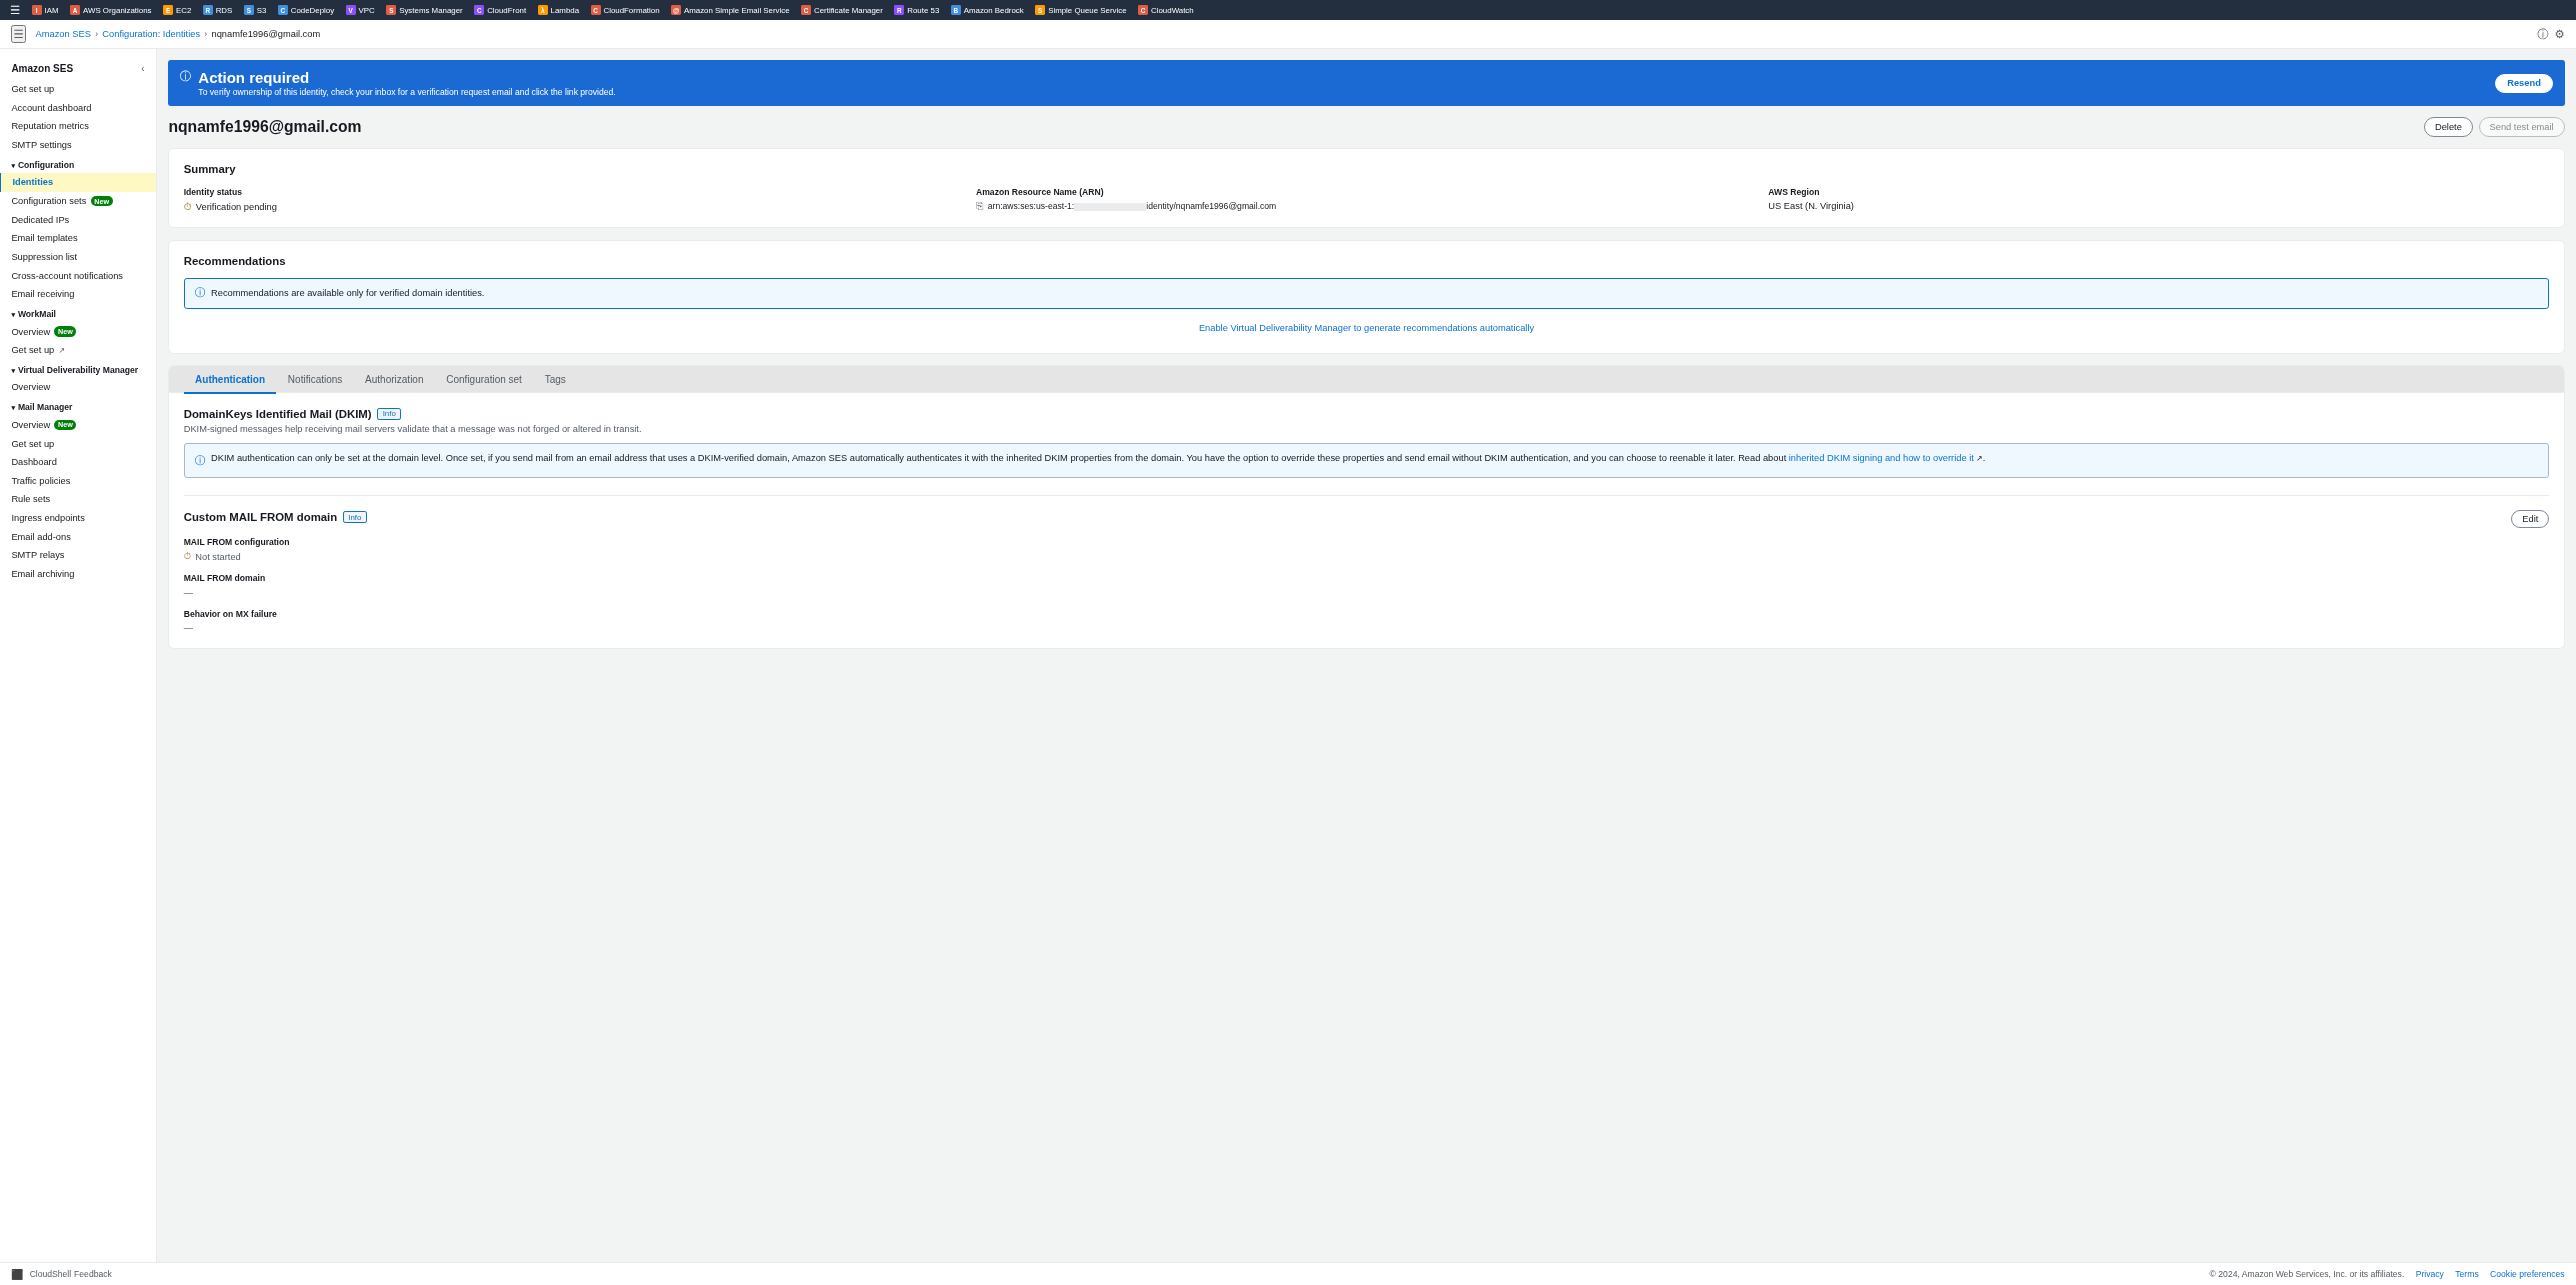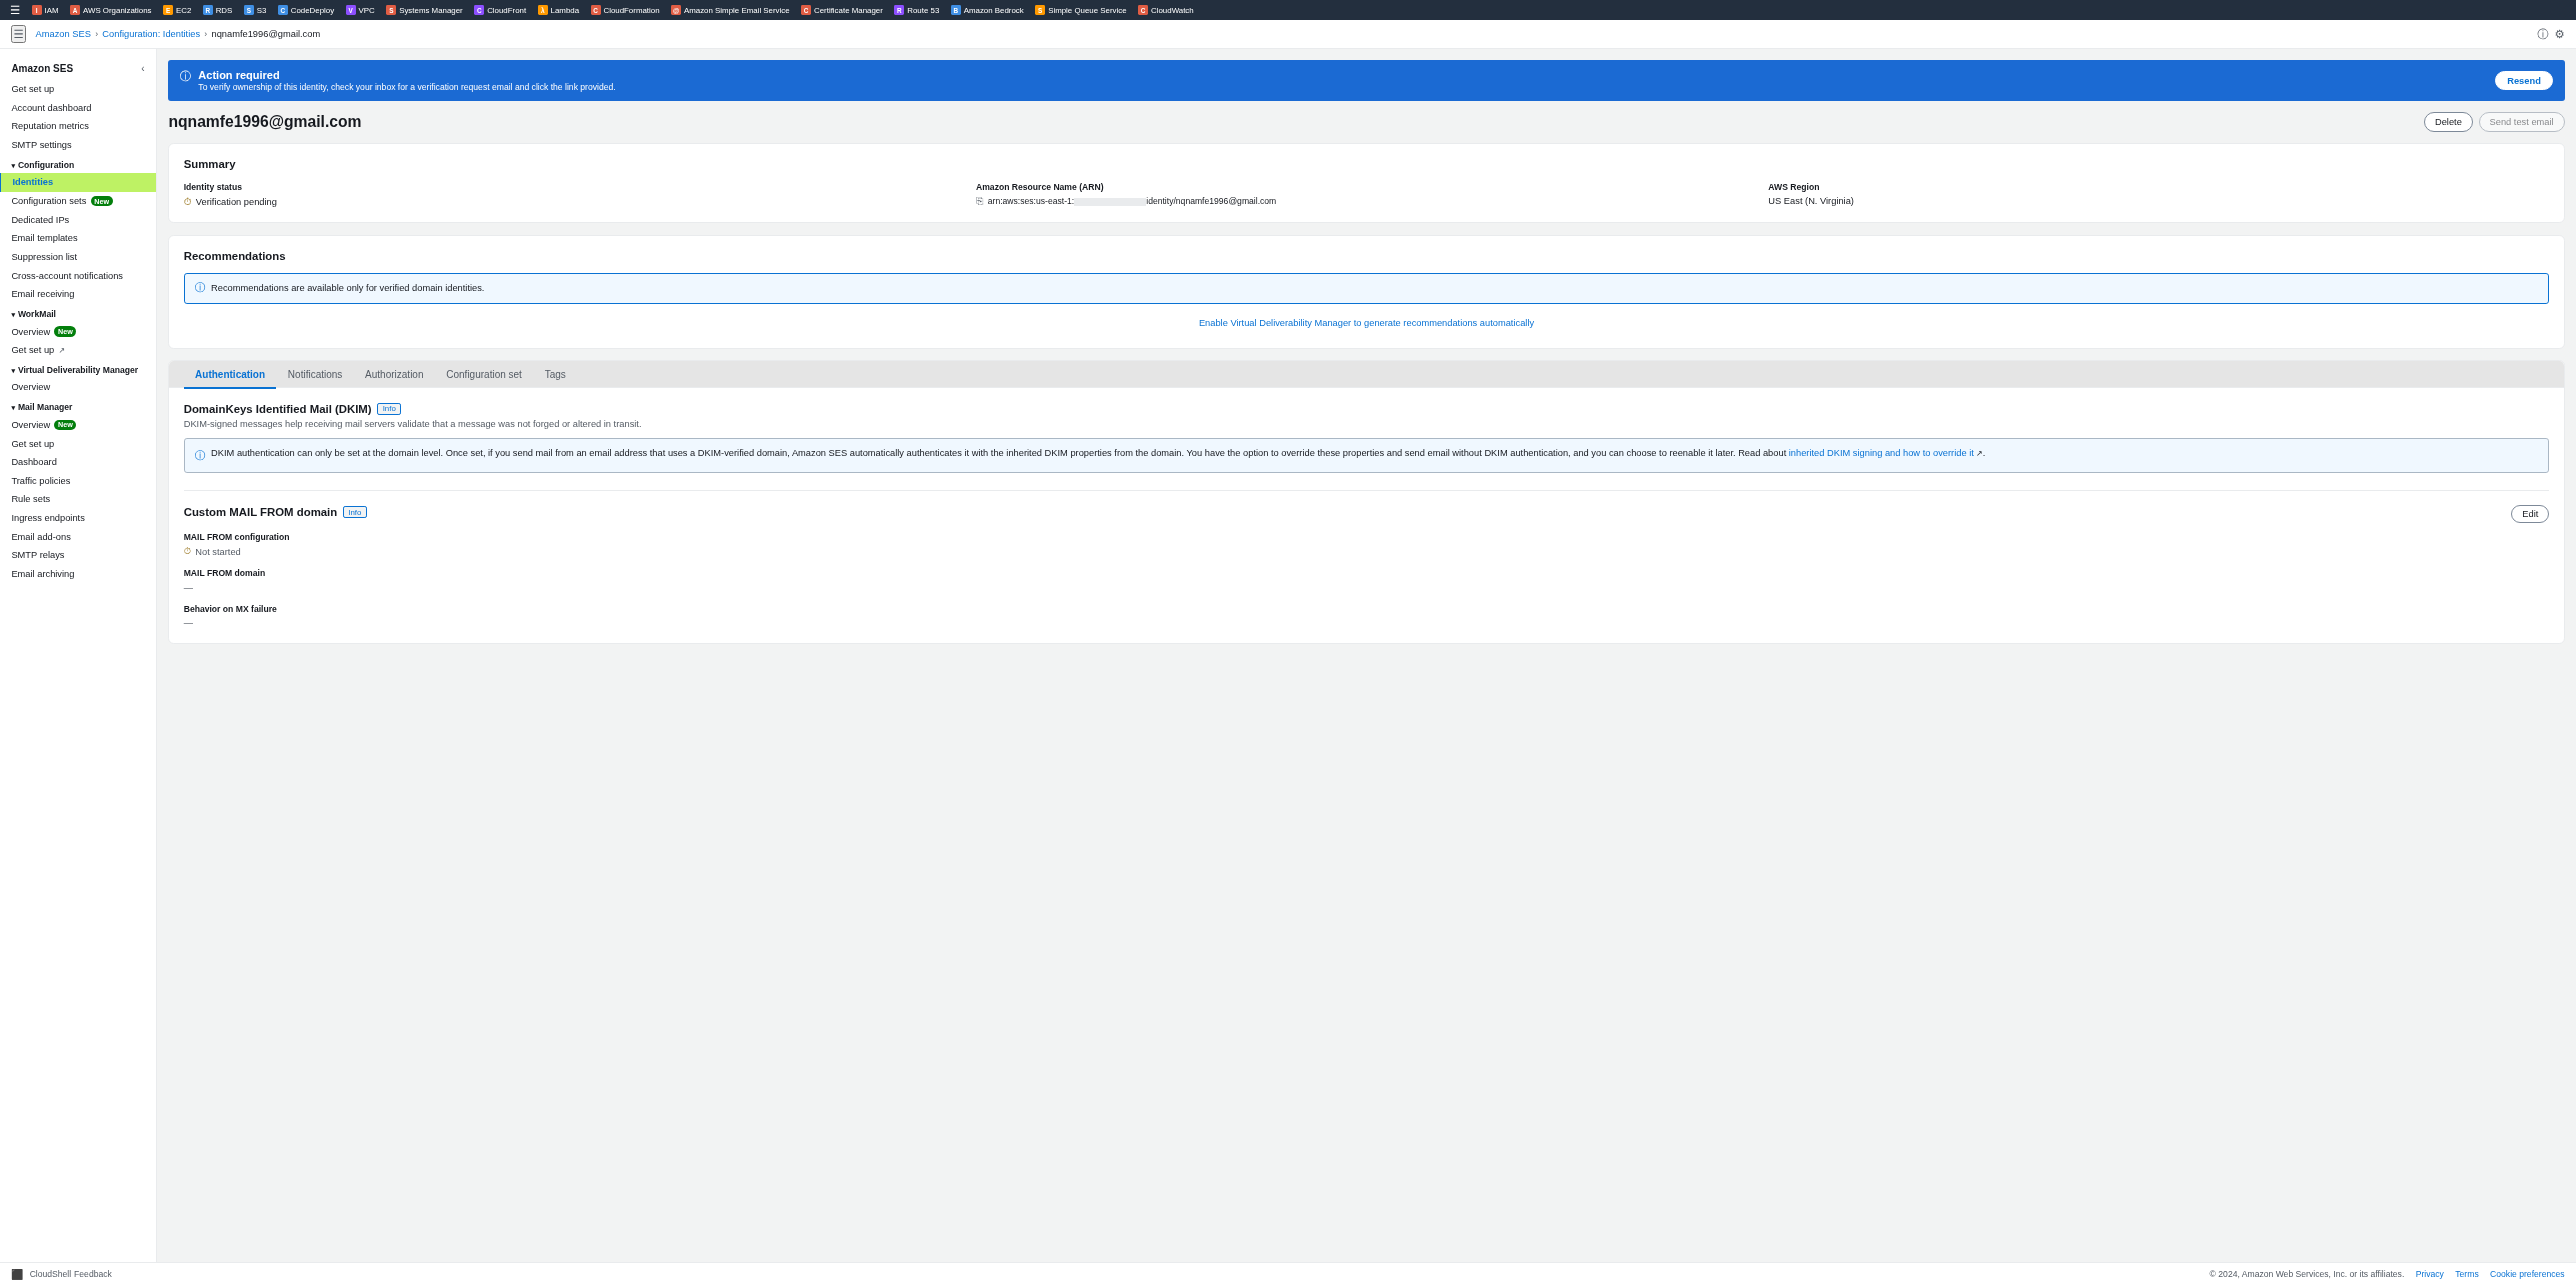--- a/index.html
+++ b/index.html
@@ -84,21 +84,21 @@
     .sidebar-collapse-btn { cursor: pointer; color: #545b64; background: none; border: none; font-size: 10px; }
     .sidebar-item {
       padding: 4.3px 11.4px;
       cursor: pointer;
       color: #16191f;
       font-size: 9.3px;
       display: flex;
       align-items: center;
       gap: 4.3px;
     }
-    .sidebar-item.active { color: #0972d3; font-weight: 600; background: #bef264; border-left: 1.4px solid #0972d3; }
+    .sidebar-item.active { color: #0972d3; font-weight: 600; background: #fef9c3; border-left: 1.4px solid #0972d3; }
     .sidebar-section-header {
       padding: 5.7px 11.4px 2.9px;
       font-size: 8.6px;
       font-weight: 700;
       color: #16191f;
       display: flex;
       align-items: center;
       gap: 2.9px;
       cursor: pointer;
     }
@@ -125,21 +125,21 @@
     .action-banner {
       background: #1b6ad3;
       border-radius: 2.9px;
       padding: 8.6px 11.4px;
       display: flex;
       align-items: center;
       justify-content: space-between;
       margin-bottom: 11.4px;
     }
     .action-banner-left { display: flex; align-items: flex-start; gap: 7.2px; color: #fff; }
-    .action-banner-title { font-weight: 700; font-size: 11px; }
+    .action-banner-title { font-weight: 700; font-size: 15px; }
     .action-banner-desc { font-size: 8.6px; margin-top: 1.4px; }
     .resend-btn {
       background: #fff;
       color: #0972d3;
       border: 0.7px solid #fff;
       border-radius: 14.3px;
       padding: 3.6px 11.4px;
       font-size: 9.3px;
       font-weight: 600;
       cursor: pointer;

